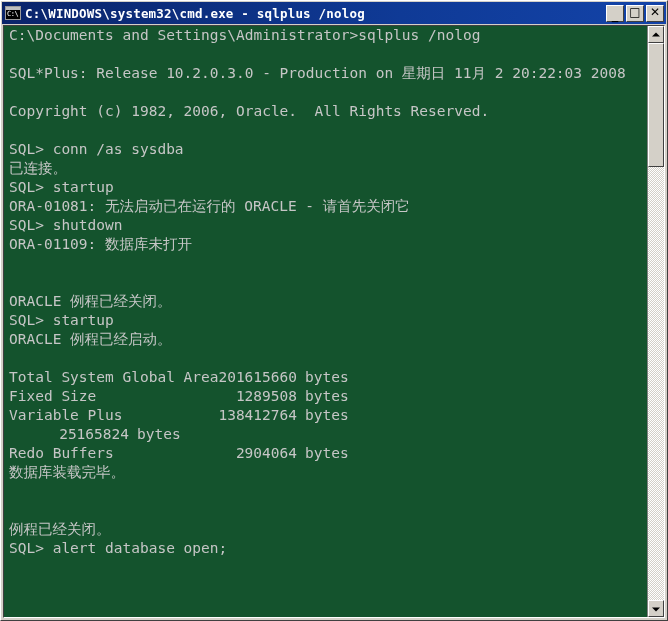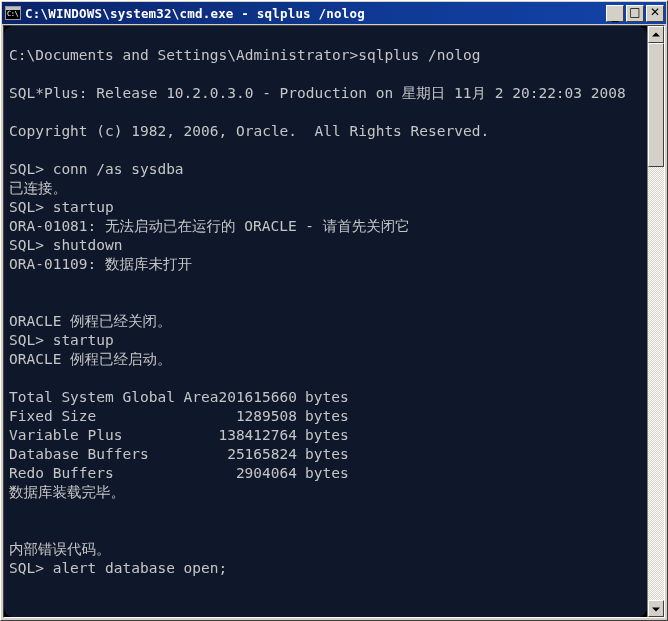--- a/index.html
+++ b/index.html
@@ -120,27 +120,26 @@
     border-left: 1px solid #404040;
     border-right: 1px solid #ffffff;
     border-bottom: 1px solid #ffffff;
     box-sizing: border-box;
     background: #000000;
     overflow: hidden;
   }
 
   #terminal {
     flex: 1 1 auto;
-    background: #0f172a;
+    background: #14532d;
     color: #c0c0c0;
     position: relative;
     overflow: hidden;
-    padding: 20px 0 0 5px;
-    box-sizing: border-box;
-    border-radius: 9px;
+    padding: 0 0 0 5px;
+    box-sizing: border-box;
   }
   .term-line {
     height: 19px;
     line-height: 19px;
     font-family: "DejaVu Sans Mono", monospace;
     font-size: 14.5px;
     color: #c6c6c6;
     white-space: pre;
     letter-spacing: 0px;
   }
@@ -262,26 +261,26 @@
         <div class="term-line">ORA-01109: 数据库未打开</div>
         <div class="term-line blank"> </div>
         <div class="term-line blank"> </div>
         <div class="term-line">ORACLE 例程已经关闭。</div>
         <div class="term-line">SQL&gt; startup</div>
         <div class="term-line">ORACLE 例程已经启动。</div>
         <div class="term-line blank"> </div>
         <div class="mem-line"><span class="mem-label">Total System Global Area</span><span class="mem-value">201615660</span><span class="mem-unit">bytes</span></div>
         <div class="mem-line"><span class="mem-label">Fixed Size</span><span class="mem-value">1289508</span><span class="mem-unit">bytes</span></div>
         <div class="mem-line"><span class="mem-label">Variable Plus</span><span class="mem-value">138412764</span><span class="mem-unit">bytes</span></div>
-        <div class="mem-line"><span class="mem-label">Database Buffers</span><span class="mem-value">25165824</span><span class="mem-unit">bytes</span></div>
+        <div class="mem-line"><span class="mem-value">25165824</span><span class="mem-unit">bytes</span></div>
         <div class="mem-line"><span class="mem-label">Redo Buffers</span><span class="mem-value">2904064</span><span class="mem-unit">bytes</span></div>
         <div class="term-line">数据库装载完毕。</div>
         <div class="term-line blank"> </div>
         <div class="term-line blank"> </div>
-        <div class="term-line">内部错误代码。</div>
+        <div class="term-line">例程已经关闭。</div>
         <div class="term-line">SQL&gt; alert database open;</div>
       </div>
 
     <div id="vscroll">
       <div class="sb-btn sb-up">
         <span class="arrow"></span>
       </div>
       <div id="sb-track">
         <div id="sb-thumb" style="top: 0px; height: 124px;"></div>
       </div>

